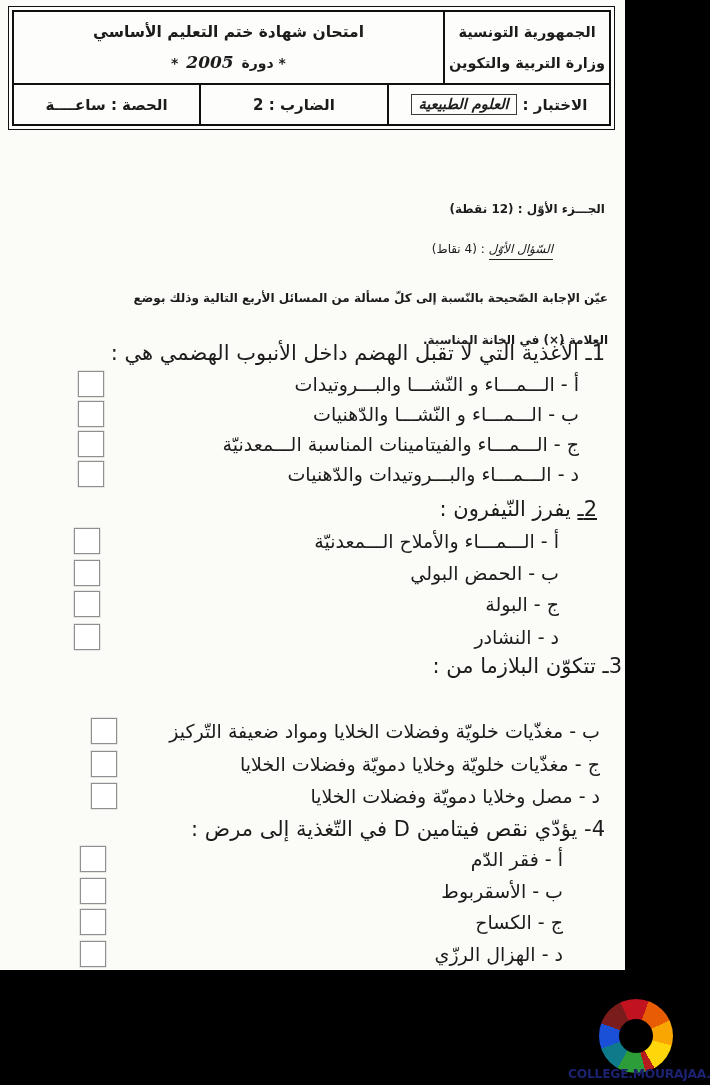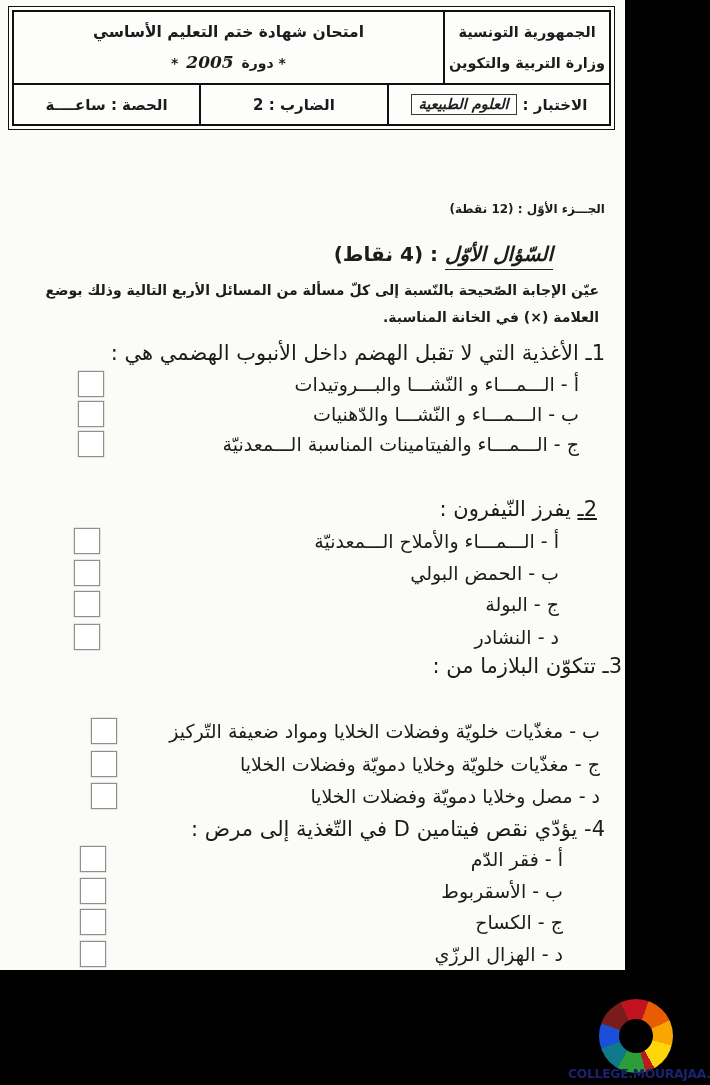--- a/index.html
+++ b/index.html
@@ -73,34 +73,34 @@
     border:1px solid #3a3a3a;
     padding:1px 7px 2px;
   }
   .part-title {
     position:absolute; top:202px; right:20px;
     font-size:12px; font-weight:700;
     direction:rtl;
   }
   .section-title {
     position:absolute; top:242px; right:72px;
-    font-size:20px; font-weight:700;
+    font-size:12px; font-weight:400;
     direction:rtl;
   }
   .section-title .underlined {
     font-style:italic;
     border-bottom:1.6px solid #222;
     padding-bottom:3px;
   }
   .instructions {
-    position:absolute; top:277px; right:26px;
+    position:absolute; top:277px; right:17px;
     width:592px;
     direction:rtl; text-align:right;
-    font-size:14px; font-weight:700;
-    line-height:27px;
+    font-size:12px; font-weight:700;
+    line-height:42px;
   }
 
   
   .question { position:absolute; left:0; width:625px; direction:rtl; }
   .q1 { top:341px; height:156px; }
   .q2 { top:497px; height:158px; }
   .q3 { top:654px; height:164px;margin-left:19px; }
   .q4 { top:817px; height:152px; }
   .q-header {
     position:absolute; top:0;
@@ -223,20 +223,24 @@
       <span class="opt-label">أ - الـــمـــاء و النّشـــا والبـــروتيدات</span>
     </div>
     <div class="option" style="top:60px">
       <span class="checkbox"></span>
       <span class="opt-label">ب - الـــمـــاء و النّشـــا والدّهنيات</span>
     </div>
     <div class="option" style="top:90px">
       <span class="checkbox"></span>
       <span class="opt-label">ج - الـــمـــاء والفيتامينات المناسبة الـــمعدنيّة</span>
     </div>
+    <div class="option" style="top:120px">
+      <span class="checkbox"></span>
+      <span class="opt-label">د - الـــمـــاء والبـــروتيدات والدّهنيات</span>
+    </div>
   </section>
 
   <section class="question q2">
     <h3 class="q-header"><span class="q-num">2ـ</span> <span>يفرز النّيفرون :</span></h3>
     <div class="option" style="top:31px">
       <span class="checkbox"></span>
       <span class="opt-label">أ - الـــمـــاء والأملاح الـــمعدنيّة</span>
     </div>
     <div class="option" style="top:63px">
       <span class="checkbox"></span>

